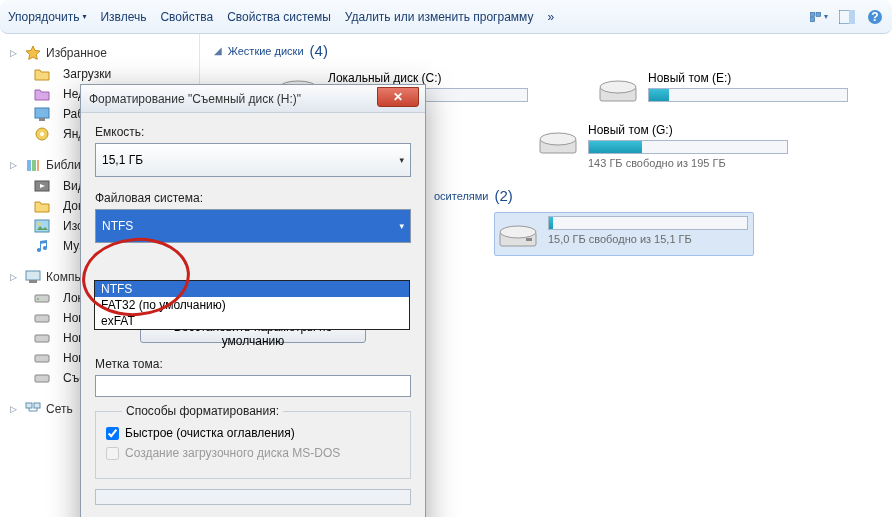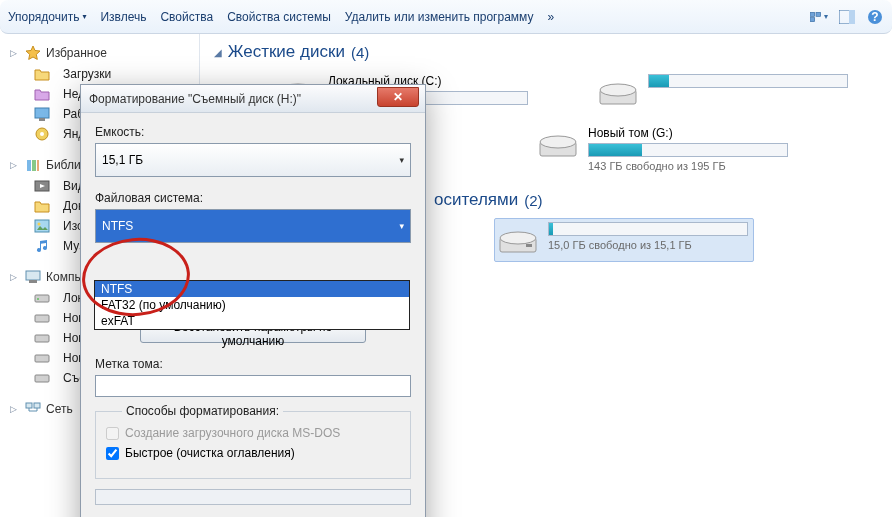--- a/index.html
+++ b/index.html
@@ -18,21 +18,21 @@
 .sidebar { width: 200px; padding: 8px 0 8px 6px; border-right: 1px solid #e0e6ee; overflow: hidden; }
 .sb-group { margin-bottom: 10px; }
 .sb-head { display: flex; align-items: center; gap: 5px; padding: 3px 4px; color: #333; }
 .sb-head .tri { color: #7a8aa0; font-size: 9px; width: 10px; }
 .sb-item { display: flex; align-items: center; gap: 13px; padding: 2px 4px 2px 28px; color: #222; white-space: nowrap; }
 .icn { width: 16px; height: 16px; display: inline-flex; align-items: center; justify-content: center; flex-shrink: 0; }
 
 .content { flex: 1; padding: 8px 14px; }
 .section-head { display: flex; align-items: center; gap: 6px; margin-bottom: 8px; }
 .section-head .tri { color: #5a7aa5; font-size: 10px; }
-.section-head .title { color: #1b4a8a; font-size: 17px; }
+.section-head .title { color: #1b4a8a; font-size: 11px; }
 .section-head .count { color: #1b4a8a; font-size: 15px; }
 
 .drives { display: flex; flex-wrap: wrap; gap: 8px 60px; }
 .drive { display: flex; gap: 10px; width: 260px; padding: 4px; }
 .drive-icn { width: 40px; height: 36px; display: flex; align-items: center; justify-content: center; }
 .drive-info { flex: 1; }
 .drive-name { color: #000; margin-bottom: 3px; }
 .bar { width: 200px; height: 14px; border: 1px solid #a9b8cc; background: #f4f6f9; margin-bottom: 3px; position: relative; }
 .bar-fill { height: 100%; background: linear-gradient(#3ac0d8, #1a9ab5); }
 .drive-free { color: #6a6a6a; font-size: 11px; }
@@ -295,20 +295,21 @@
         </div>
       </div>
       <div class="drive">
         <div class="drive-icn">
             <svg width="40" height="32" viewBox="0 0 40 32">
               <rect x="2" y="14" width="36" height="14" rx="2" fill="#e0e0e0" stroke="#999"></rect>
               <ellipse cx="20" cy="14" rx="18" ry="6" fill="#f0f0f0" stroke="#999"></ellipse>
             </svg>
           </div>
         <div class="drive-info">
+          <div class="drive-name">Новый том (E:)</div>
           <div class="bar">
               <div class="bar-fill" style="width:10%"></div>
             </div>
         </div>
       </div>
       <div class="drive" style="margin-left:320px;">
         <div class="drive-icn">
             <svg width="40" height="32" viewBox="0 0 40 32">
               <rect x="2" y="14" width="36" height="14" rx="2" fill="#e0e0e0" stroke="#999"></rect>
               <ellipse cx="20" cy="14" rx="18" ry="6" fill="#f0f0f0" stroke="#999"></ellipse>
@@ -373,27 +374,27 @@
     <div style="height:56px;"></div>
 
     <button class="btn-restore">Восстановить параметры по умолчанию</button>
 
     <div class="field-label">Метка тома:</div>
     <input class="input-line" style="">
 
     <div class="group">
       <span class="group-title">Способы форматирования:</span>
       <div class="group-inner">
+        <label class="chk">
+            <input type="checkbox" checked="" style="">
+            <span>Быстрое (очистка оглавления)</span>
+          </label>
         <label class="chk disabled">
             <input type="checkbox" disabled="" style="">
             <span>Создание загрузочного диска MS-DOS</span>
-          </label>
-        <label class="chk">
-            <input type="checkbox" checked="" style="">
-            <span>Быстрое (очистка оглавления)</span>
           </label>
       </div>
     </div>
 
     <div class="progress"></div>
 
     <div class="dlg-buttons">
       <button class="dlg-btn">Начать</button>
       <button class="dlg-btn">Закрыть</button>
     </div>

